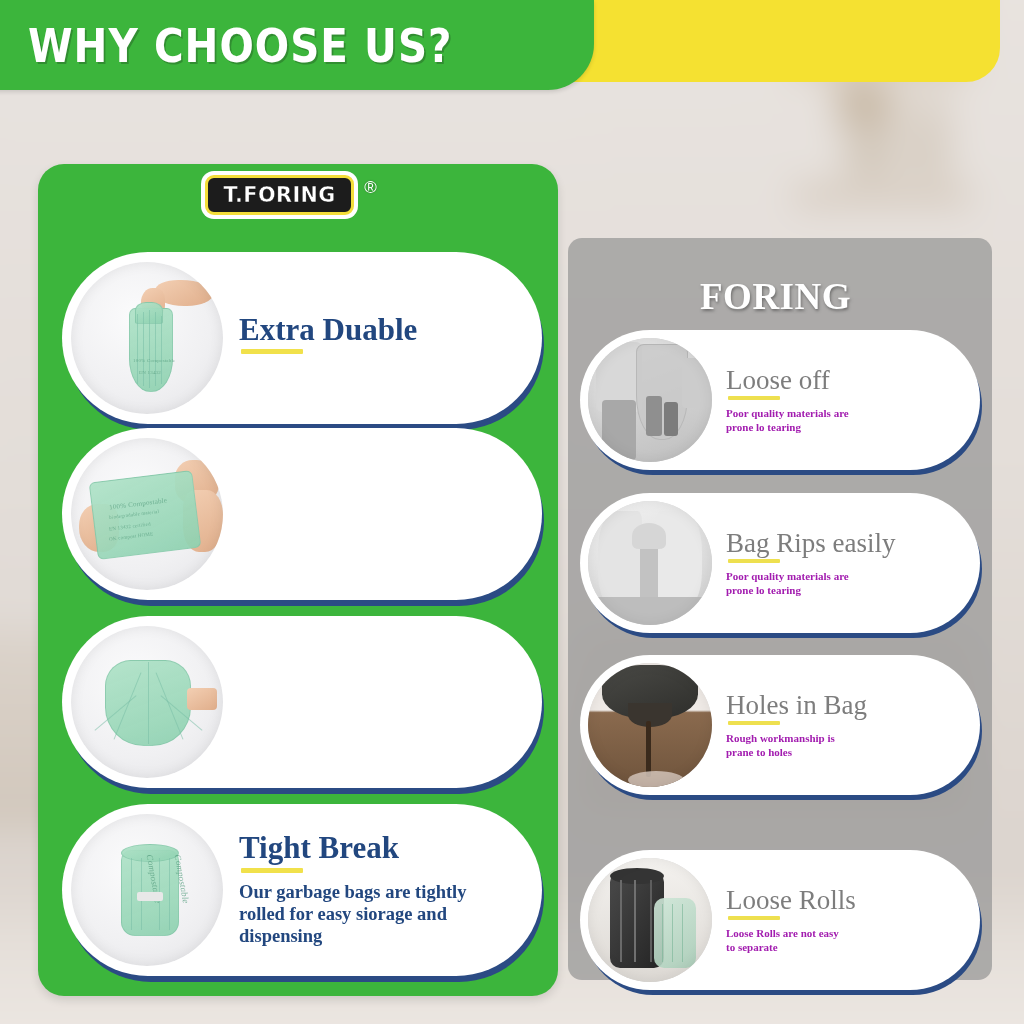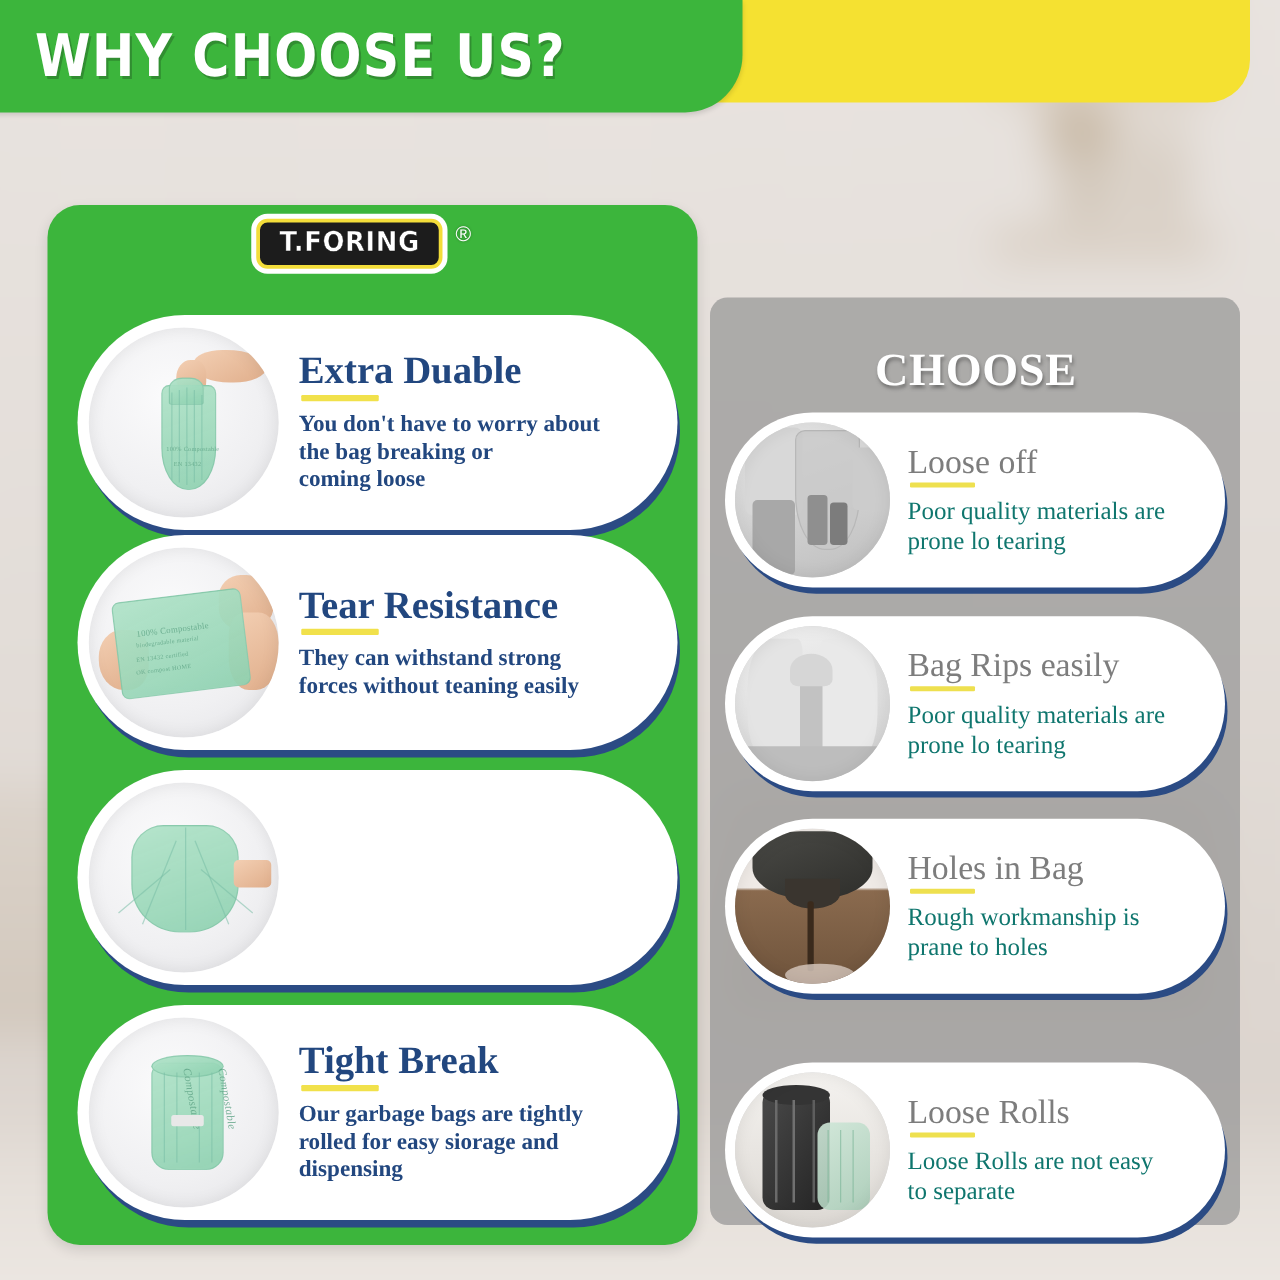--- a/index.html
+++ b/index.html
@@ -215,23 +215,23 @@
     font-weight: 400;
     font-size: 27px;
     color: #7d7d7d;
   }
   .others .feat-underline {
     width: 52px; height: 4px;
     background: #eee04f;
     margin: 2px 0 7px 2px;
   }
   .others .feat-desc {
-    font-weight: 400;
-    font-size: 20px;
-    color: #0f766e;
+    font-weight: 700;
+    font-size: 11px;
+    color: #a21caf;
     line-height: 1.2;
   }
 
   
   .art { position: absolute; inset: 0; }
 
   .hand {
     position: absolute;
     background: linear-gradient(150deg,#f3cfb3,#e0ae8b);
     border-radius: 40% 55% 45% 50%;
@@ -288,21 +288,21 @@
       <div class="bg-cab" style="left:640px;top:690px;width:390px;height:180px;opacity:.25;"></div>
     </div>
   </div>
 
   <div class="header-yellow"></div>
   <div class="header-green"></div>
   <div class="header-title">WHY CHOOSE US?</div>
 
   <div class="panel-green"></div>
   <div class="panel-grey"></div>
-  <div class="panel-grey-title">CHOOSE</div>
+  <div class="panel-grey-title">FORING</div>
 
   <div class="logo-wrap">
     <div class="logo-plate">
       <span class="logo-text">T.FORING</span>
     </div>
     <span class="logo-reg">®</span>
   </div>
 
   <div class="card ours" style="top:252px;">
     <div class="thumb">
@@ -317,45 +317,36 @@
         <div class="bag-line" style="left:84px;top:50px;height:74px;"></div>
         <div class="bag-line" style="left:90px;top:54px;height:68px;"></div>
         <div class="bag-print" style="left:62px;top:96px;">100% Compostable</div>
         <div class="bag-print" style="left:68px;top:108px;">EN 13432</div>
       </div>
       <div class="thumb-shade"></div>
     </div>
     <div class="body">
       <div class="feat-title">Extra Duable</div>
       <div class="feat-underline"></div>
-      <div class="feat-desc">You don't have to worry about
-the bag breaking or
-coming loose</div>
     </div>
   </div>
 
   <div class="card ours" style="top:428px;">
     <div class="thumb">
       <div class="art">
         <div class="hand" style="left:8px;top:66px;width:40px;height:48px;border-radius:45% 35% 40% 50%;"></div>
         <div class="hand" style="left:104px;top:22px;width:44px;height:44px;border-radius:40% 50% 45% 40%;"></div>
         <div class="hand" style="left:112px;top:52px;width:40px;height:62px;border-radius:30% 40% 45% 40%;"></div>
         <div class="bag-green" style="left:22px;top:38px;width:104px;height:78px;border-radius:6px;transform:rotate(-7deg);"></div>
         <div class="bag-print" style="left:38px;top:62px;transform:rotate(-7deg);font-size:7px;">100% Compostable</div>
         <div class="bag-print" style="left:38px;top:74px;transform:rotate(-7deg);">biodegradable material</div>
         <div class="bag-print" style="left:38px;top:86px;transform:rotate(-7deg);">EN 13432 certified</div>
         <div class="bag-print" style="left:38px;top:96px;transform:rotate(-7deg);">OK compost HOME</div>
       </div>
       <div class="thumb-shade"></div>
-    </div>
-    <div class="body">
-      <div class="feat-title">Tear Resistance</div>
-      <div class="feat-underline"></div>
-      <div class="feat-desc">They can withstand strong
-forces without teaning easily</div>
     </div>
   </div>
 
   <div class="card ours" style="top:616px;">
     <div class="thumb">
       <div class="art">
         <div class="bag-green" style="left:34px;top:34px;width:86px;height:86px;border-radius:30% 30% 45% 45%;"></div>
         <div class="bag-line" style="left:77px;top:36px;height:82px;"></div>
         <div class="bag-line" style="left:56px;top:44px;height:72px;transform:rotate(22deg);"></div>
         <div class="bag-line" style="left:98px;top:44px;height:72px;transform:rotate(-22deg);"></div>

